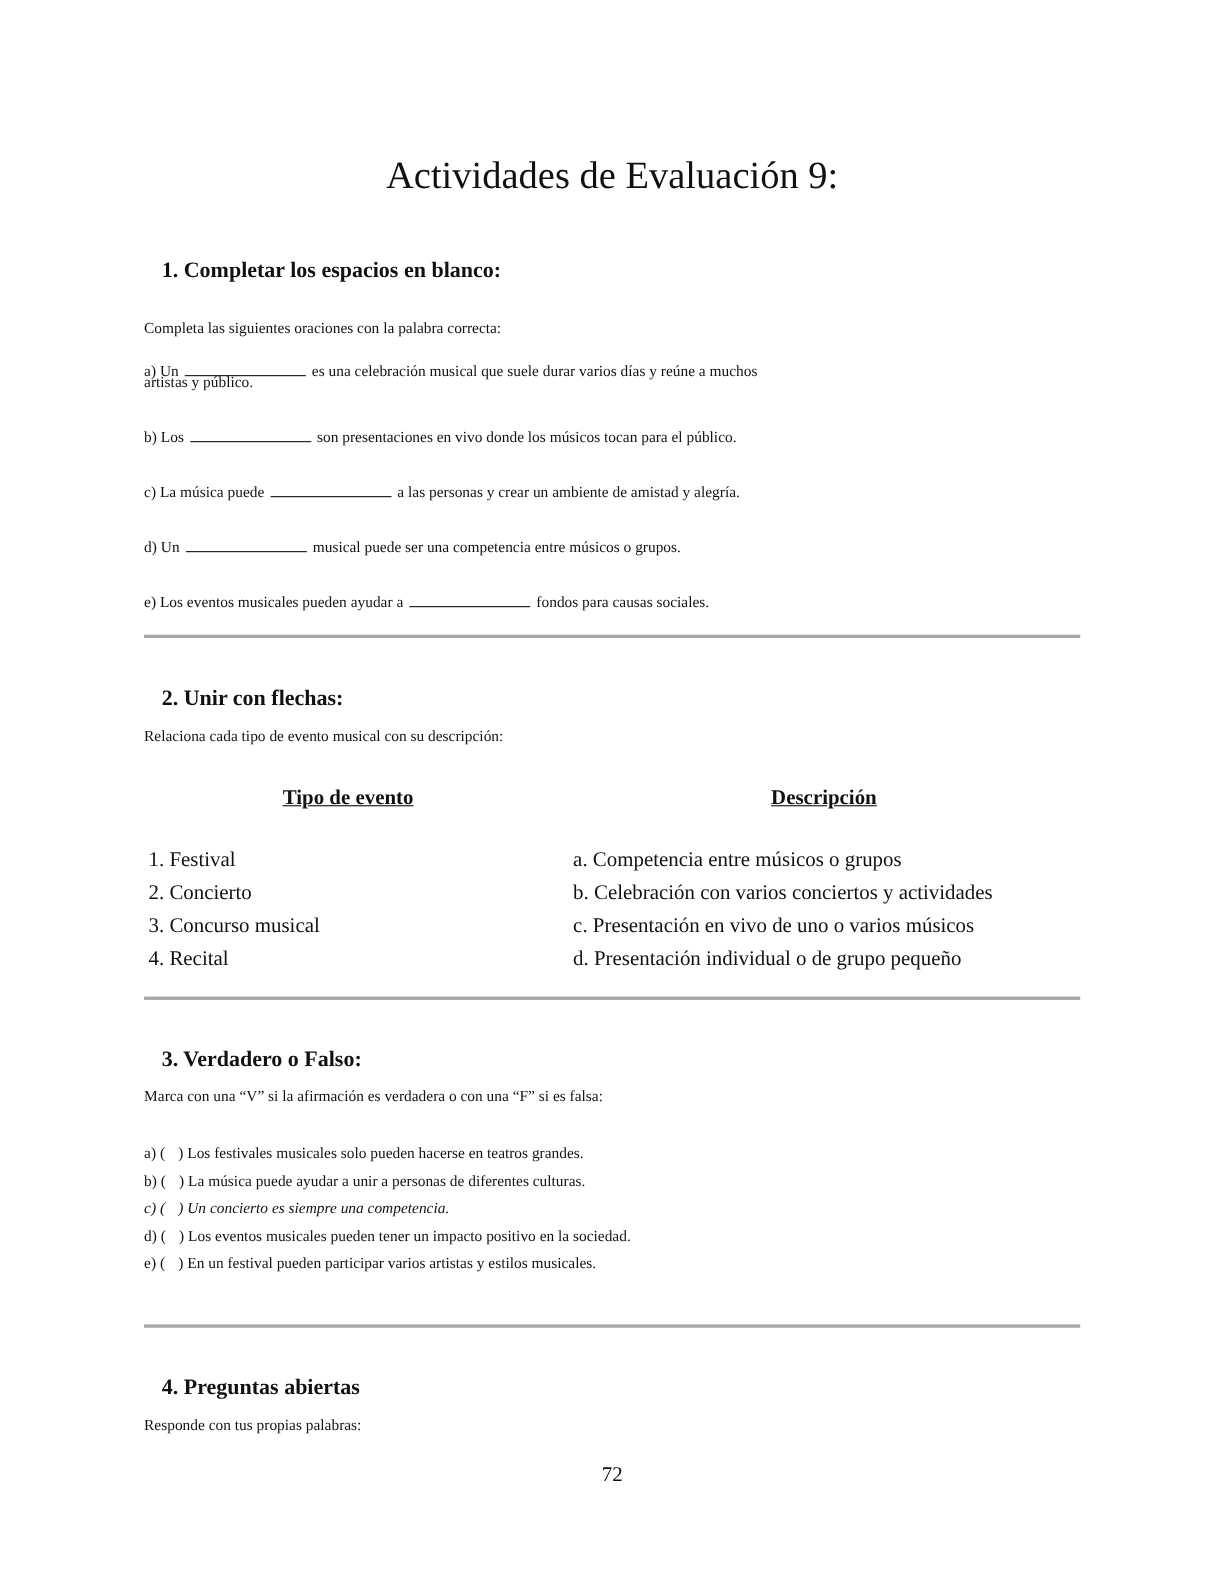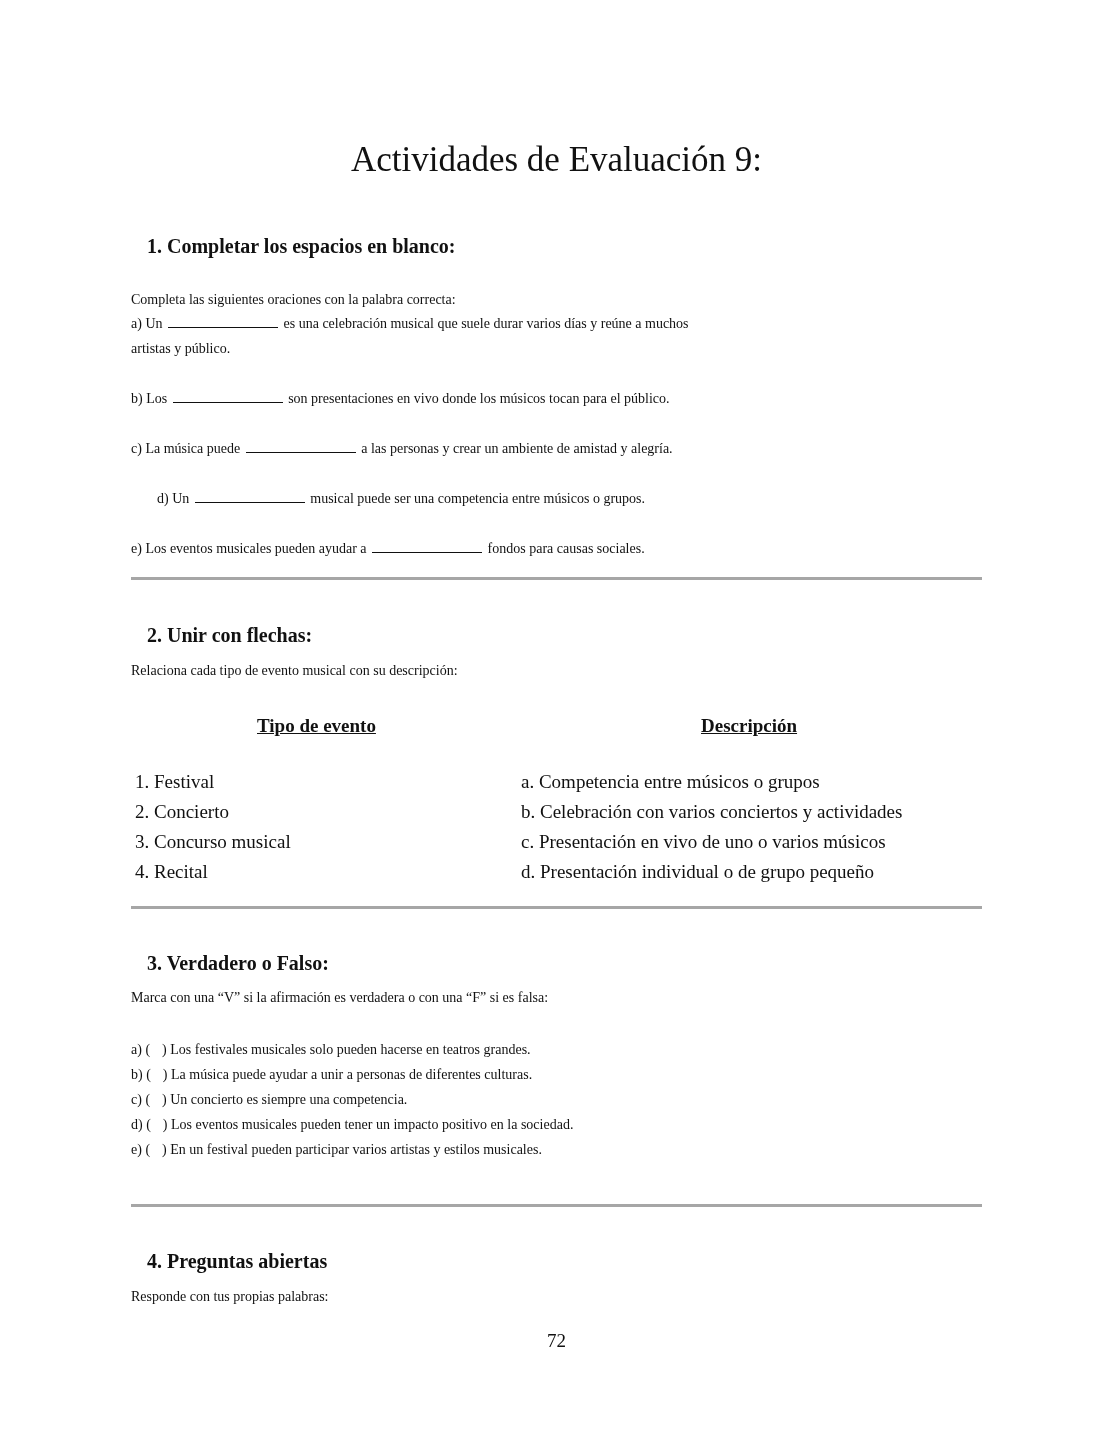--- a/index.html
+++ b/index.html
@@ -94,40 +94,40 @@
 </head>
 <body>
 
 <div class="page">
 
   <h1 class="title">Actividades de Evaluación 9:</h1>
 
   <h2 class="h2" style="top:216px;">1.  Completar los espacios en blanco:</h2>
   <p class="txt" style="top:287px;">Completa las siguientes oraciones con la palabra correcta:</p>
 
-  <p class="txt" style="top:311px;text-align:center;">
+  <p class="txt" style="top:326px;text-align:center;">
     <span>a) Un</span>
     <span class="blank"></span>
     <span>es una celebración musical que suele durar varios días y reúne a muchos</span>
   </p>
   <p class="txt" style="top:336px;">artistas y público.</p>
 
   <p class="txt" style="top:386px;">
     <span>b) Los</span>
     <span class="blank"></span>
     <span>son presentaciones en vivo donde los músicos tocan para el público.</span>
   </p>
 
   <p class="txt" style="top:436px;">
     <span>c) La música puede</span>
     <span class="blank"></span>
     <span>a las personas y crear un ambiente de amistad y alegría.</span>
   </p>
 
-  <p class="txt" style="top:486px;margin-left:26px;">
+  <p class="txt" style="top:486px;">
     <span>d) Un</span>
     <span class="blank"></span>
     <span>musical puede ser una competencia entre músicos o grupos.</span>
   </p>
 
   <p class="txt" style="top:536px;">
     <span>e) Los eventos musicales pueden ayudar a</span>
     <span class="blank"></span>
     <span>fondos para causas sociales.</span>
   </p>
@@ -156,21 +156,21 @@
   <p class="txt" style="top:985px;">Marca con una “V” si la afirmación es verdadera o con una “F” si es falsa:</p>
 
   <p class="txt" style="top:1037px;">
     <span>a) (</span><span class="tf-box"></span><span>)</span>
     <span>Los festivales musicales solo pueden hacerse en teatros grandes.</span>
   </p>
   <p class="txt" style="top:1062px;">
     <span>b) (</span><span class="tf-box"></span><span>)</span>
     <span>La música puede ayudar a unir a personas de diferentes culturas.</span>
   </p>
-  <p class="txt" style="top:1087px;">
+  <p class="txt" style="top:1087px;font-style:italic;">
     <span>c) (</span><span class="tf-box"></span><span>)</span>
     <span>Un concierto es siempre una competencia.</span>
   </p>
   <p class="txt" style="top:1112px;">
     <span>d) (</span><span class="tf-box"></span><span>)</span>
     <span>Los eventos musicales pueden tener un impacto positivo en la sociedad.</span>
   </p>
   <p class="txt" style="top:1137px;">
     <span>e) (</span><span class="tf-box"></span><span>)</span>
     <span>En un festival pueden participar varios artistas y estilos musicales.</span>

